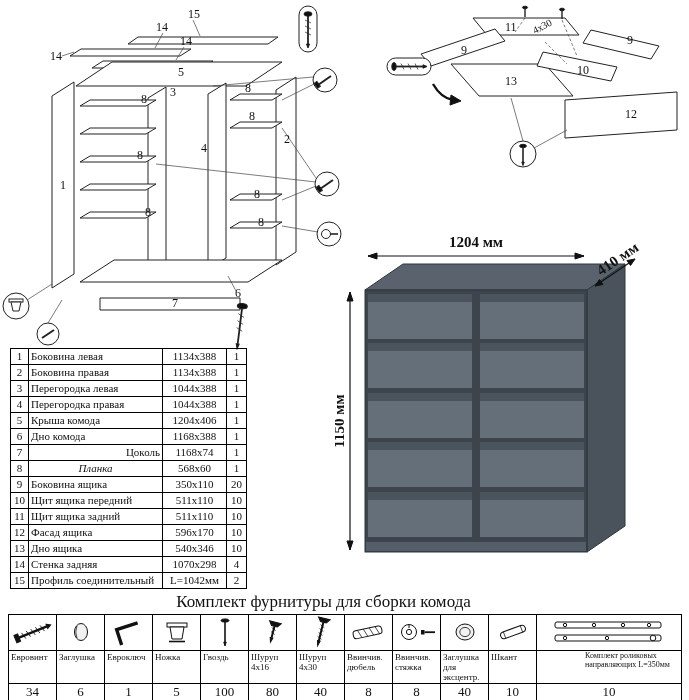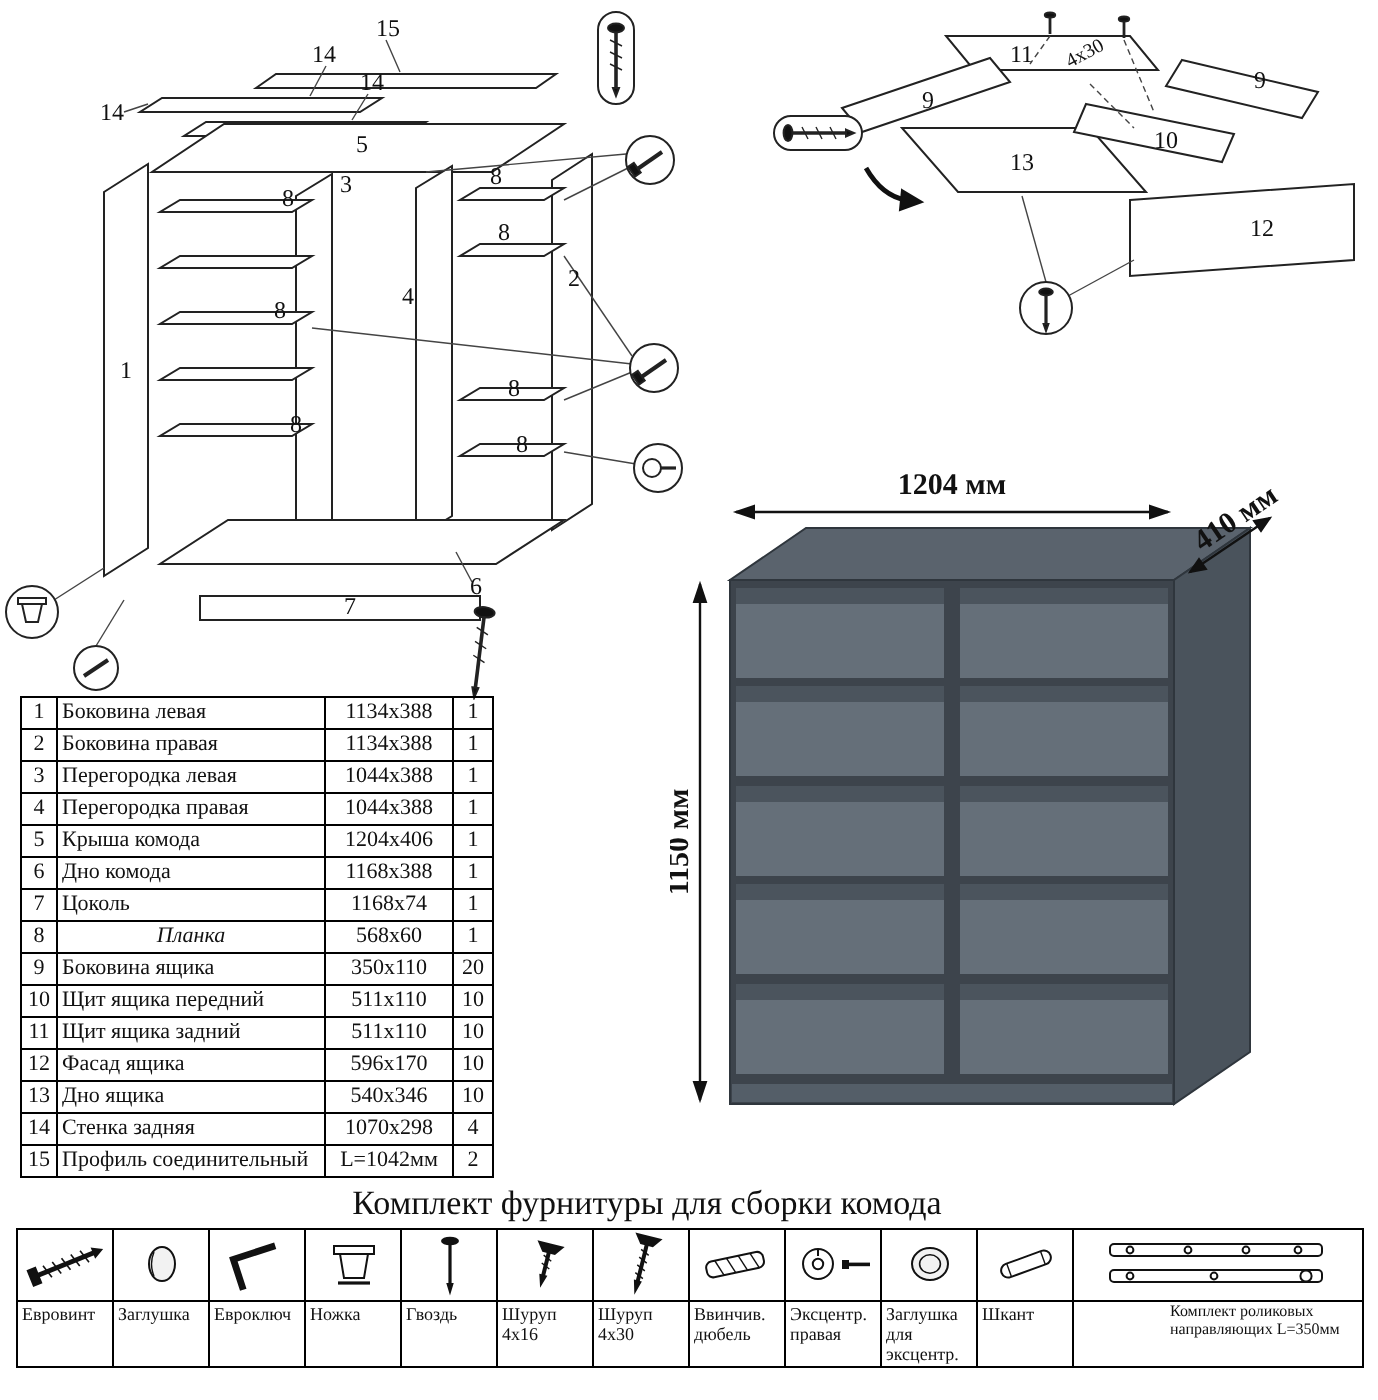--- a/index.html
+++ b/index.html
@@ -254,21 +254,21 @@
 
         <tr>
           <td class="c-num">6</td>
           <td class="c-name">Дно комода</td>
           <td class="c-size">1168x388</td>
           <td class="c-qty">1</td>
         </tr>
 
         <tr>
           <td class="c-num">7</td>
-          <td class="c-name" style="text-align: left;">Цоколь</td>
+          <td class="c-name" style="text-align: right;">Цоколь</td>
           <td class="c-size">1168x74</td>
           <td class="c-qty">1</td>
         </tr>
 
         <tr>
           <td class="c-num">8</td>
           <td class="c-name" style="text-align: center; font-style: italic;">Планка</td>
           <td class="c-size">568x60</td>
           <td class="c-qty">1</td>
         </tr>
@@ -542,20 +542,34 @@
     </tr>
     <tr class="hw-names">
       <td>Евровинт</td>
       <td>Заглушка</td>
       <td>Евроключ</td>
       <td>Ножка</td>
       <td>Гвоздь</td>
       <td>Шуруп 4x16</td>
       <td>Шуруп 4x30</td>
       <td>Ввинчив. дюбель</td>
-      <td>Эксцентр. правая</td>
+      <td>Ввинчив. стяжка</td>
       <td>Заглушка для эксцентр.</td>
       <td>Шкант</td>
       <td class="last">Комплект роликовых направляющих L=350мм</td>
     </tr>
+    <tr class="hw-qty">
+      <td>34</td>
+      <td>6</td>
+      <td>1</td>
+      <td>5</td>
+      <td>100</td>
+      <td>80</td>
+      <td>40</td>
+      <td>8</td>
+      <td>8</td>
+      <td>40</td>
+      <td>10</td>
+      <td>10</td>
+    </tr>
   </tbody>
     </table>
 </div>
 
 </body></html>

